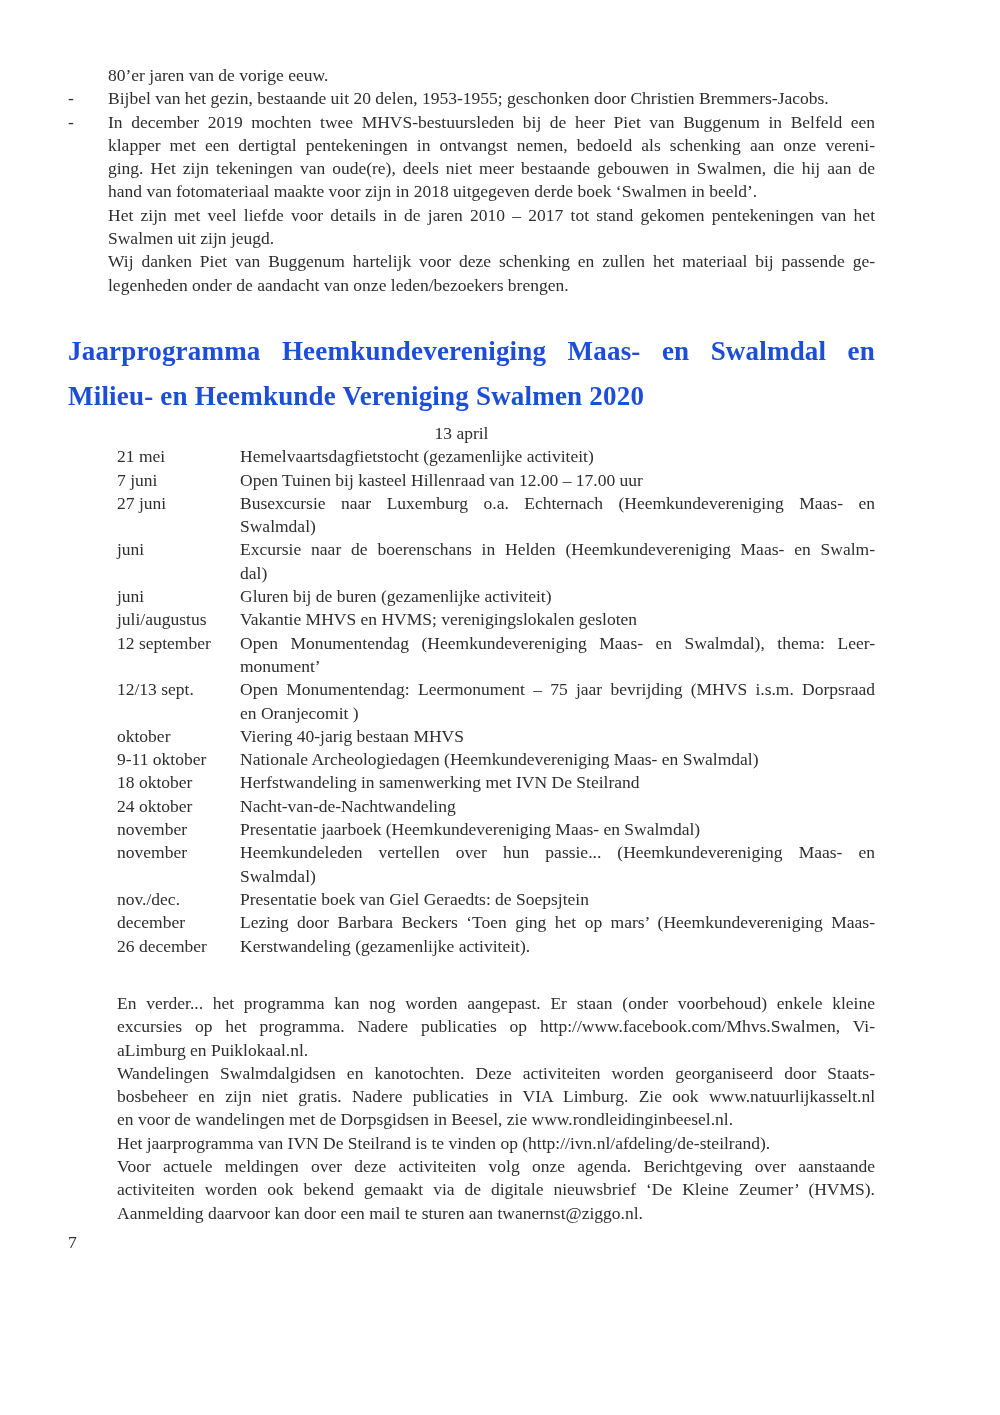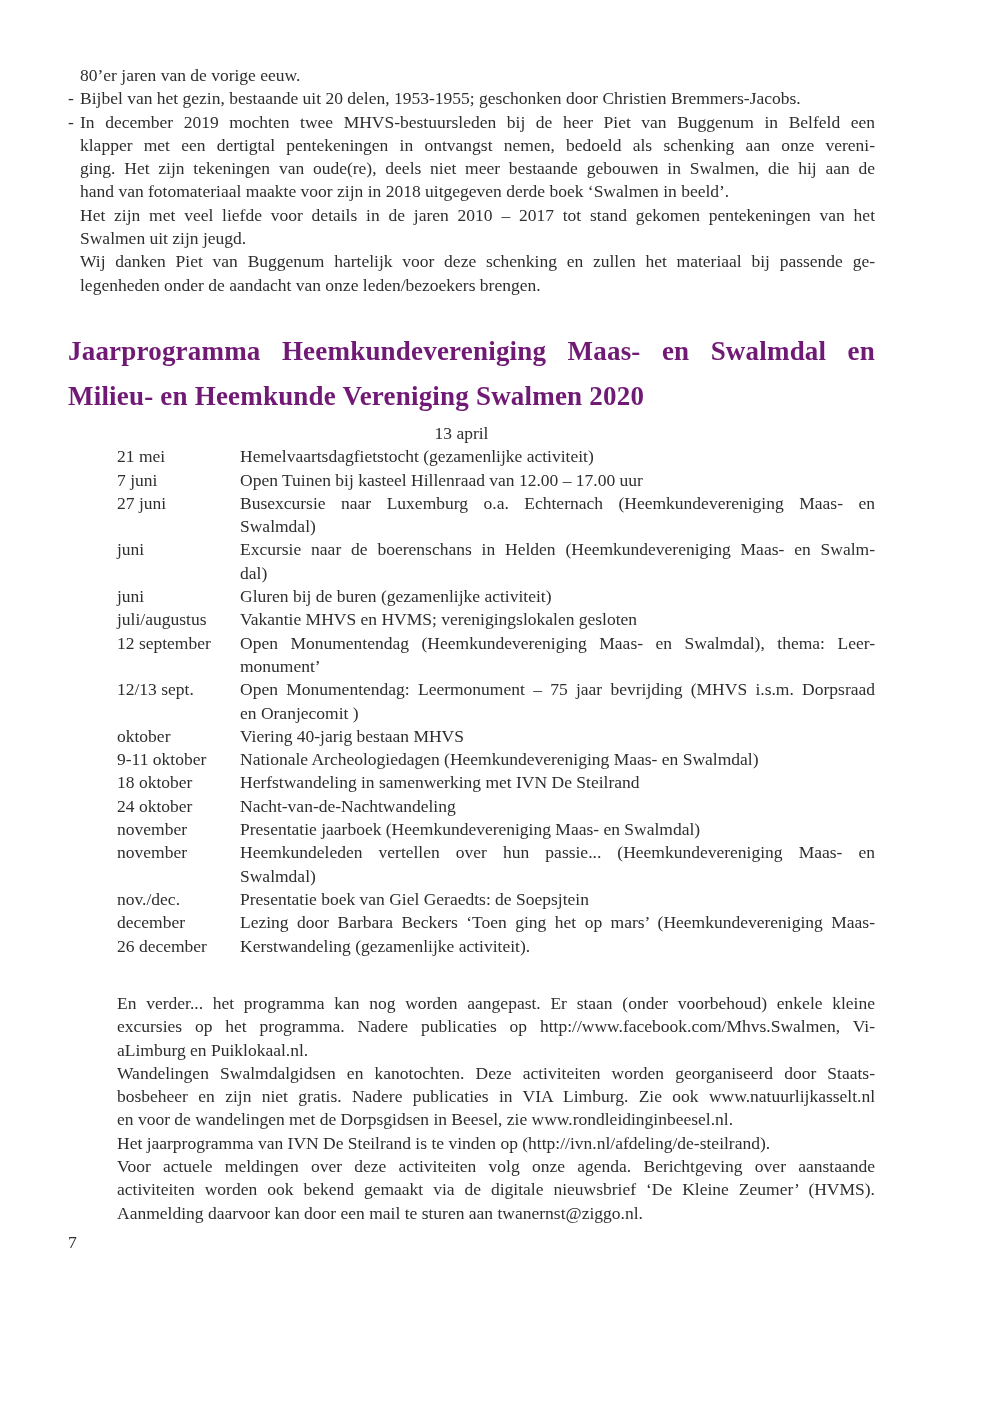--- a/index.html
+++ b/index.html
@@ -18,34 +18,34 @@
     top: 64px;
     width: 807px;
     font-size: 17.5px;
     line-height: 23.3px;
   }
   
   .tline { text-align: justify; text-align-last: justify; }
   .tline.tlast { text-align-last: left; }
 
   .intro { position: absolute; top: 0; left: 0; width: 807px; }
-  .iitem { display: flex; }
+  .iitem { display: flex; gap: 28px; }
   .marker { flex: 0 0 12px; width: 12px; }
   .itext { flex: 1; min-width: 0; }
 
   .heading {
     position: absolute;
     top: 265px;
     left: 0;
     width: 807px;
     margin: 0;
     font-size: 27px;
     line-height: 45px;
     font-weight: bold;
-    color: #701a75;
+    color: #1d4ed8;
     letter-spacing: 0.2px;
   }
 
   .schedule { position: absolute; top: 358px; left: 49px; width: 758px; }
   .srow { display: flex; justify-content: center; }
   .sdate { flex: 0 0 123px; width: 123px; }
   .sdesc { flex: 1; min-width: 0; }
 
   .outro { position: absolute; top: 928px; left: 49px; width: 758px; }
   .para { margin: 0; }

